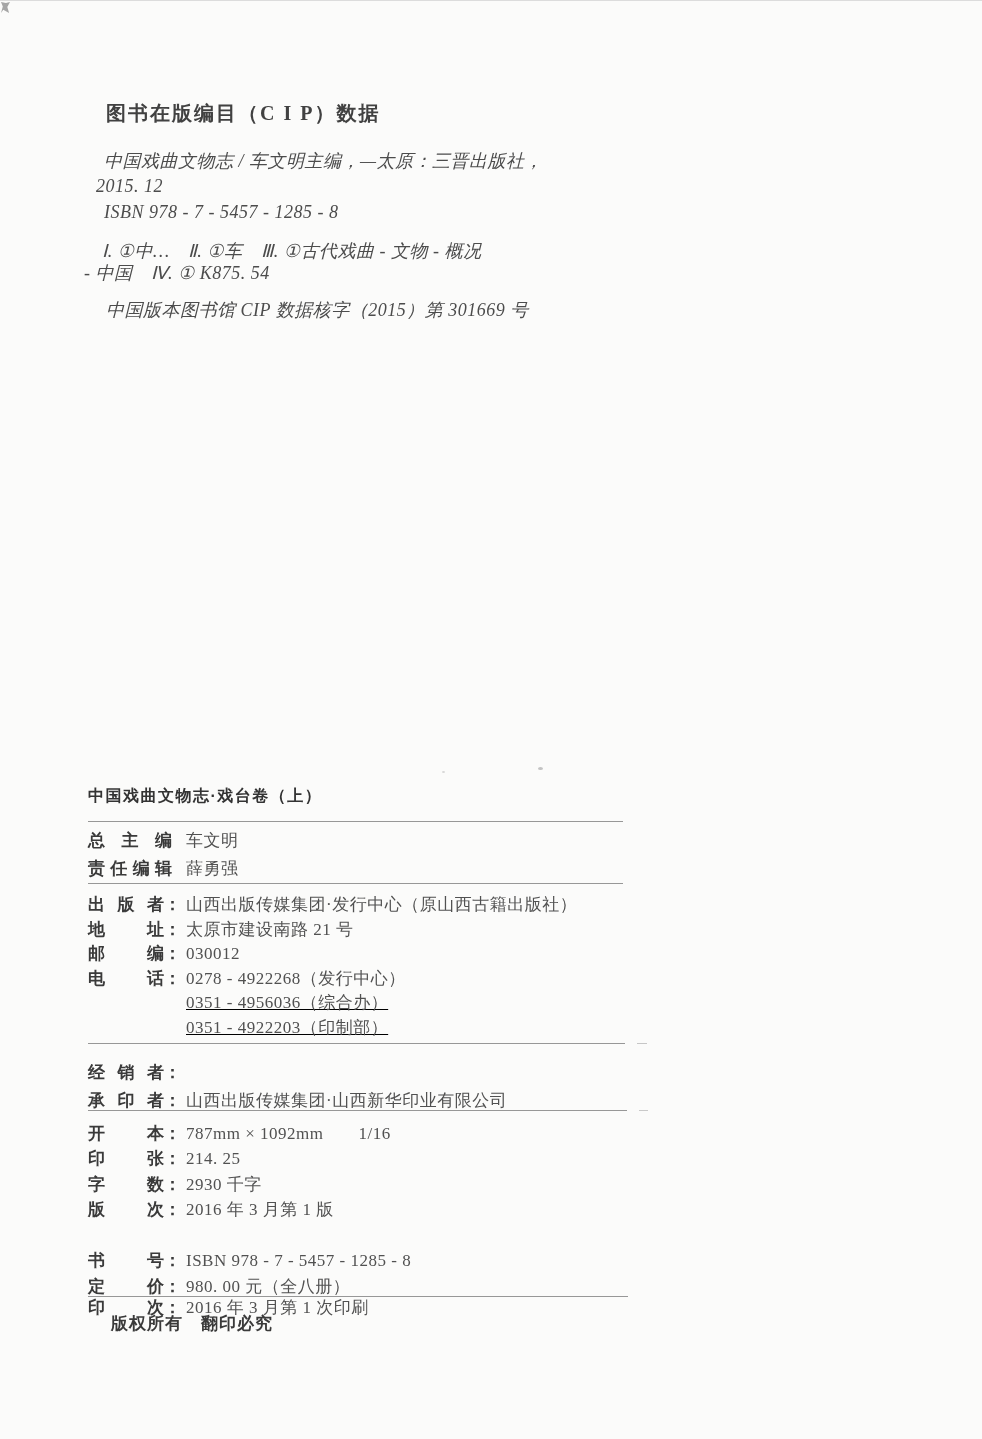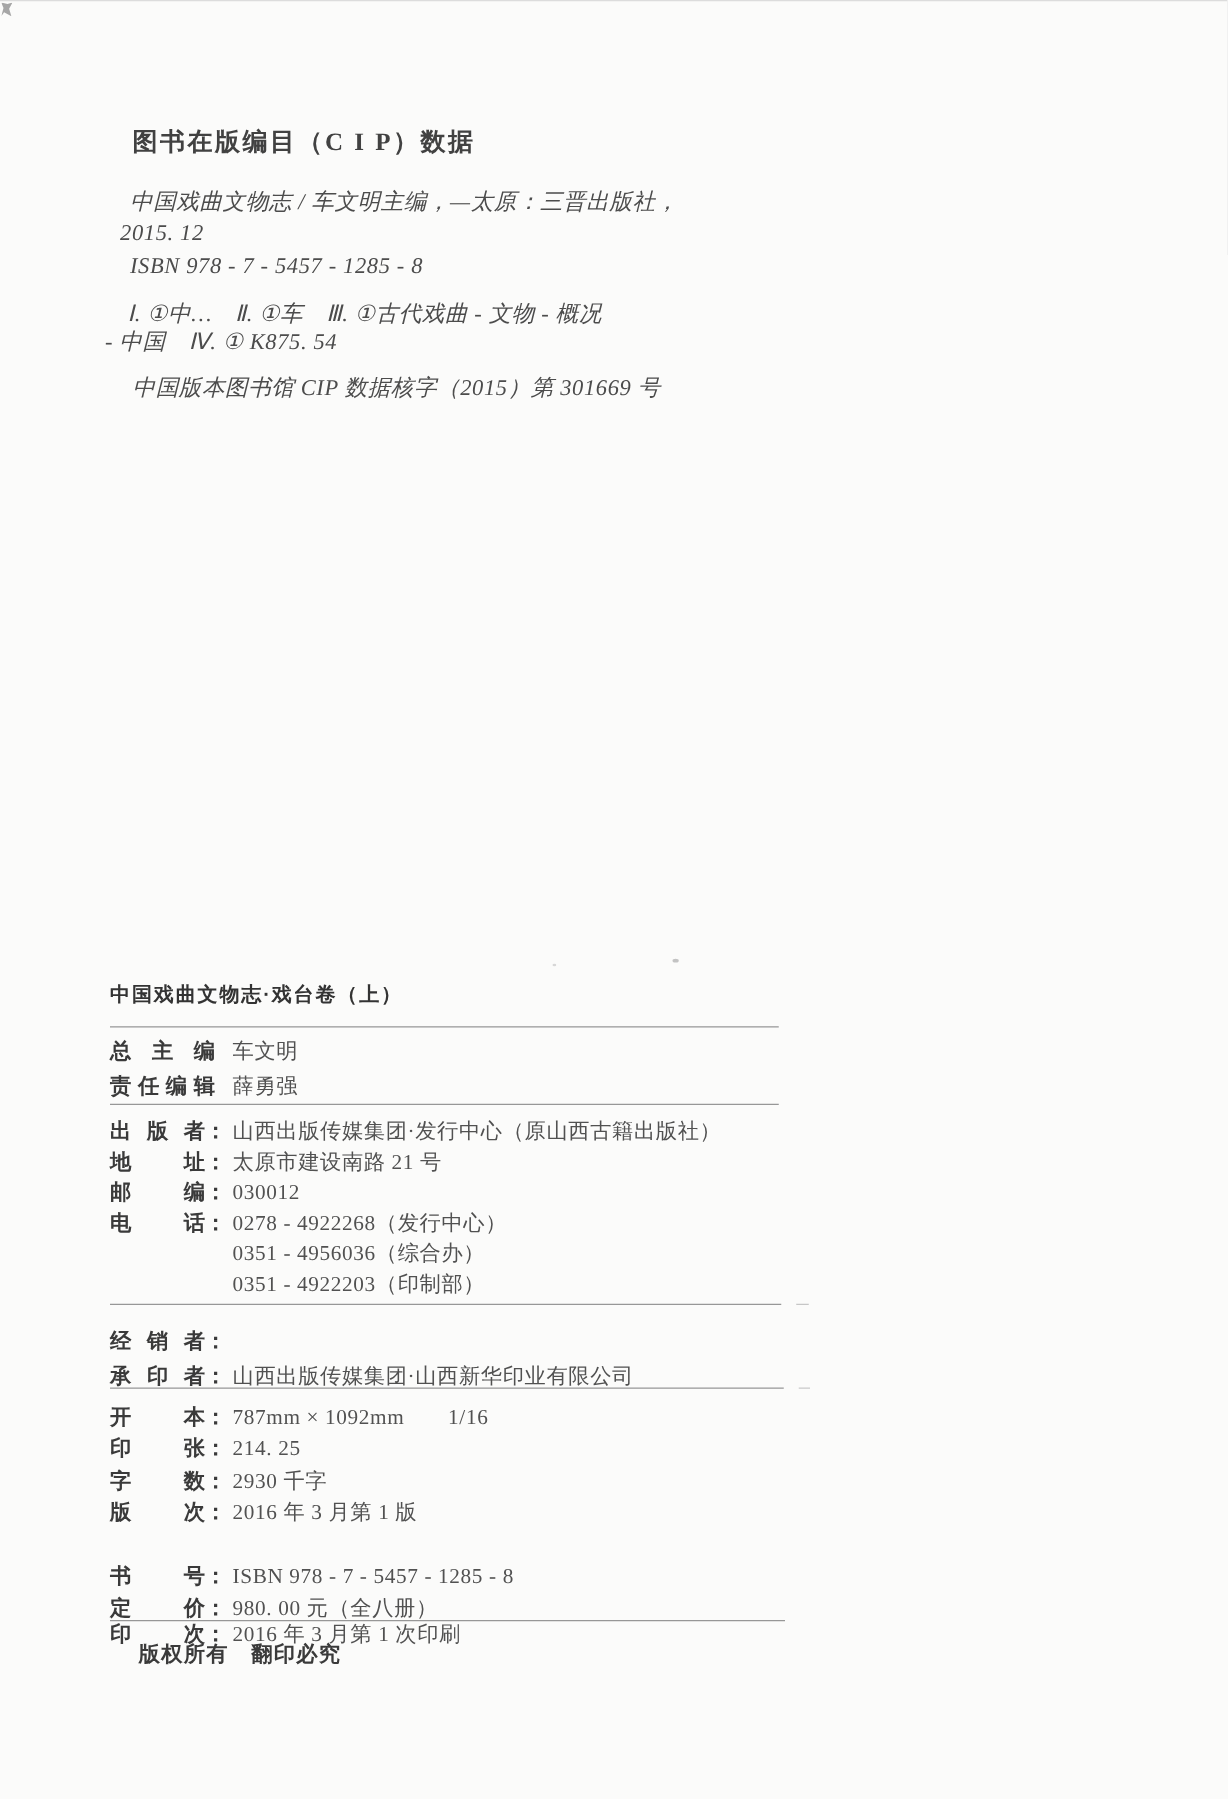--- a/index.html
+++ b/index.html
@@ -56,21 +56,21 @@
   .lbl{
     font-family:"Liberation Sans",sans-serif;font-weight:bold;color:#3a3a3a;
     display:inline-block;text-align:justify;text-align-last:justify;
   }
   .w3{width:76px;}
   .w4{width:84px;}
   .sp{display:inline-block;width:14px;}
   .colon{font-family:"Liberation Sans",sans-serif;font-weight:bold;color:#3a3a3a;
          display:inline-block;width:22px;}
   .val{font-family:"Liberation Serif",serif;color:#515151;white-space:pre;letter-spacing:.5px;}
-  .cont{left:186px;}
+  .cont{left:186px;text-decoration:underline;}
 
   .copyright{
     position:absolute;left:88px;top:1312px;
     font-family:"Liberation Sans",sans-serif;font-weight:bold;
     font-size:17px;color:#3a3a3a;letter-spacing:1px;white-space:pre;margin-left:23px;
   }
 </style>
 </head>
 <body>
 

